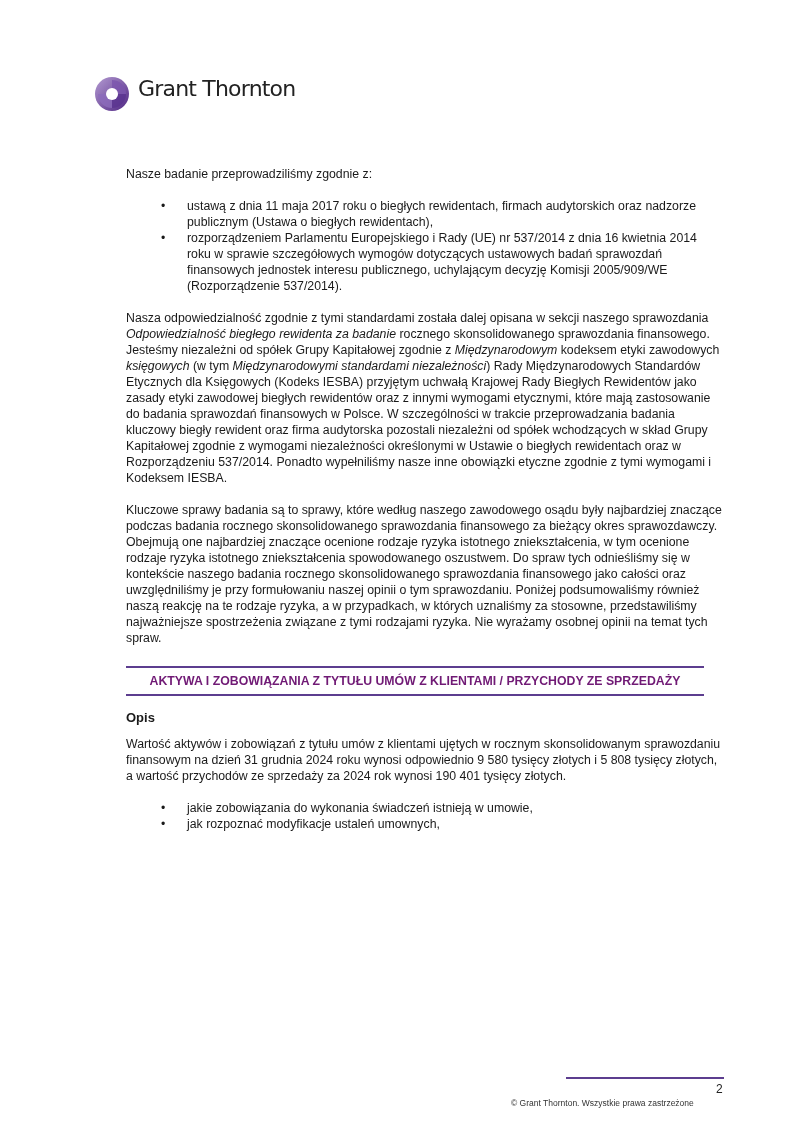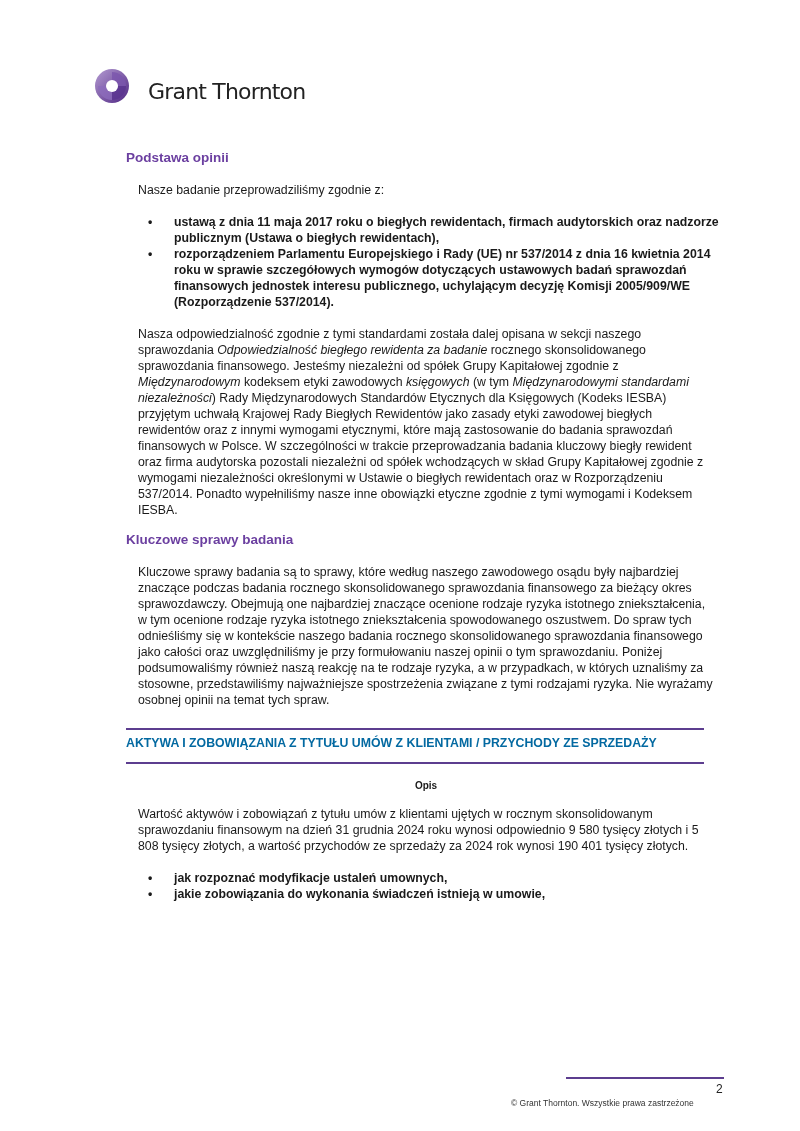--- a/index.html
+++ b/index.html
@@ -1,30 +1,30 @@
 <!DOCTYPE html>
 <html><head>
 <meta charset="utf-8">
 <style>
   html, body { margin: 0; padding: 0; background: #ffffff; }
   body { width: 800px; height: 1131px; position: relative; overflow: hidden;
          font-family: "Liberation Sans", sans-serif; color: #1a1a1a; }
-  .logo { position: absolute; left: 94px; top: 68px; display: flex; align-items: flex-end; gap: 10px; }
+  .logo { position: absolute; left: 94px; top: 76px; display: flex; align-items: flex-start; }
   .logo-mark { width: 36px; height: 36px; }
   .logo-text { font-family: "DejaVu Sans", sans-serif; font-size: 22px; letter-spacing: -0.8px;
                color: #222; margin-left: 8px; }
   .content { position: absolute; left: 126px; top: 150px; width: 600px; font-size: 12.3px; line-height: 16px; }
   .h-purple { color: #6b3fa0; font-size: 13.5px; margin: 0; }
-  p { margin: 12px; }
-  ul { margin: 0; padding-left: 0; list-style: none; font-weight: bold; }
+  p { margin: 0; }
+  ul { margin: 13px; padding-left: 0; list-style: none; }
   ul li { position: relative; padding-left: 48px; }
   ul li::before { content: "•"; position: absolute; left: 22px; top: 0; }
   .section-bar { border-top: 2px solid #5c3d8f; border-bottom: 2px solid #5c3d8f; width: 578px;
-                 padding: 5px 0 11px 0; color: #0369a1; font-weight: bold; font-size: 12.3px; }
-  .opis { font-weight: bold; font-size: 10px; text-align: center; }
+                 padding: 5px 0 5px 0; color: #701a75; font-weight: bold; font-size: 12.3px; text-align: center; }
+  .opis { font-weight: bold; font-size: 13px; }
   .footer-line { position: absolute; left: 566px; top: 1077px; width: 158px; border-top: 2px solid #5c3d8f; }
   .footer-text { position: absolute; left: 511px; top: 1098px; font-size: 8.5px; color: #333; }
   .page-num { position: absolute; left: 716px; top: 1082px; font-size: 12px; color: #222; }
 </style>
 </head>
 <body>
 
 <div class="logo">
   <svg class="logo-mark" viewBox="0 0 36 36">
     <defs>
@@ -36,35 +36,33 @@
     <circle cx="18" cy="18" r="17" fill="url(#g1)"></circle>
     <path d="M18 4 A14 14 0 0 1 32 18 L24 18 A6 6 0 0 0 18 12 Z" fill="#7a55ad" opacity="0.8"></path>
     <path d="M32 18 A14 14 0 0 1 18 32 L18 24 A6 6 0 0 0 24 18 Z" fill="#5a3390" opacity="0.8"></path>
     <path d="M18 32 A14 14 0 0 1 4 18 L12 18 A6 6 0 0 0 18 24 Z" fill="#8c6bbb" opacity="0.8"></path>
     <circle cx="18" cy="18" r="6" fill="#ffffff"></circle>
   </svg>
   <span class="logo-text">Grant Thornton</span>
 </div>
 
 <div class="content">
-  <h2 class="h-purple">Podstawa opinii</h2>
   <p style="margin-top:16px">Nasze badanie przeprowadziliśmy zgodnie z:</p>
   <ul style="margin-top:16px">
     <li>ustawą z dnia 11 maja 2017 roku o biegłych rewidentach, firmach audytorskich oraz nadzorze publicznym (Ustawa o biegłych rewidentach),</li>
     <li>rozporządzeniem Parlamentu Europejskiego i Rady (UE) nr 537/2014 z dnia 16 kwietnia 2014 roku w sprawie szczegółowych wymogów dotyczących ustawowych badań sprawozdań finansowych jednostek interesu publicznego, uchylającym decyzję Komisji 2005/909/WE (Rozporządzenie 537/2014).</li>
   </ul>
   <p style="margin-top:16px"><span>Nasza odpowiedzialność zgodnie z tymi standardami została dalej opisana w sekcji naszego sprawozdania </span><i>Odpowiedzialność biegłego rewidenta za badanie</i><span> rocznego skonsolidowanego sprawozdania finansowego. Jesteśmy niezależni od spółek Grupy Kapitałowej zgodnie z </span><i>Międzynarodowym</i><span> kodeksem etyki zawodowych </span><i>księgowych</i><span> (w tym </span><i>Międzynarodowymi standardami niezależności</i><span>) Rady Międzynarodowych Standardów Etycznych dla Księgowych (Kodeks IESBA) przyjętym uchwałą Krajowej Rady Biegłych Rewidentów jako zasady etyki zawodowej biegłych rewidentów oraz z innymi wymogami etycznymi, które mają zastosowanie do badania sprawozdań finansowych w Polsce. W szczególności w trakcie przeprowadzania badania kluczowy biegły rewident oraz firma audytorska pozostali niezależni od spółek wchodzących w skład Grupy Kapitałowej zgodnie z wymogami niezależności określonymi w Ustawie o biegłych rewidentach oraz w Rozporządzeniu 537/2014. Ponadto wypełniliśmy nasze inne obowiązki etyczne zgodnie z tymi wymogami i Kodeksem IESBA.</span></p>
 
-  <h2 class="h-purple" style="margin-top:14px">Kluczowe sprawy badania</h2>
   <p style="margin-top:16px">Kluczowe sprawy badania są to sprawy, które według naszego zawodowego osądu były najbardziej znaczące podczas badania rocznego skonsolidowanego sprawozdania finansowego za bieżący okres sprawozdawczy. Obejmują one najbardziej znaczące ocenione rodzaje ryzyka istotnego zniekształcenia, w tym ocenione rodzaje ryzyka istotnego zniekształcenia spowodowanego oszustwem. Do spraw tych odnieśliśmy się w kontekście naszego badania rocznego skonsolidowanego sprawozdania finansowego jako całości oraz uwzględniliśmy je przy formułowaniu naszej opinii o tym sprawozdaniu. Poniżej podsumowaliśmy również naszą reakcję na te rodzaje ryzyka, a w przypadkach, w których uznaliśmy za stosowne, przedstawiliśmy najważniejsze spostrzeżenia związane z tymi rodzajami ryzyka. Nie wyrażamy osobnej opinii na temat tych spraw.</p>
 
   <div class="section-bar" style="margin-top:20px">AKTYWA I ZOBOWIĄZANIA Z TYTUŁU UMÓW Z KLIENTAMI / PRZYCHODY ZE SPRZEDAŻY</div>
   <p class="opis" style="margin-top:14px">Opis</p>
   <p style="margin-top:10px">Wartość aktywów i zobowiązań z tytułu umów z klientami ujętych w rocznym skonsolidowanym sprawozdaniu finansowym na dzień 31 grudnia 2024 roku wynosi odpowiednio 9 580 tysięcy złotych i 5 808 tysięcy złotych, a wartość przychodów ze sprzedaży za 2024 rok wynosi 190 401 tysięcy złotych.</p>
   <ul style="margin-top:16px">
+    <li>jakie zobowiązania do wykonania świadczeń istnieją w umowie,</li>
     <li>jak rozpoznać modyfikacje ustaleń umownych,</li>
-    <li>jakie zobowiązania do wykonania świadczeń istnieją w umowie,</li>
   </ul>
 </div>
 
 <div class="footer-line"></div>
 <div class="footer-text">© Grant Thornton. Wszystkie prawa zastrzeżone</div>
 <div class="page-num">2</div>
 
 </body></html>

